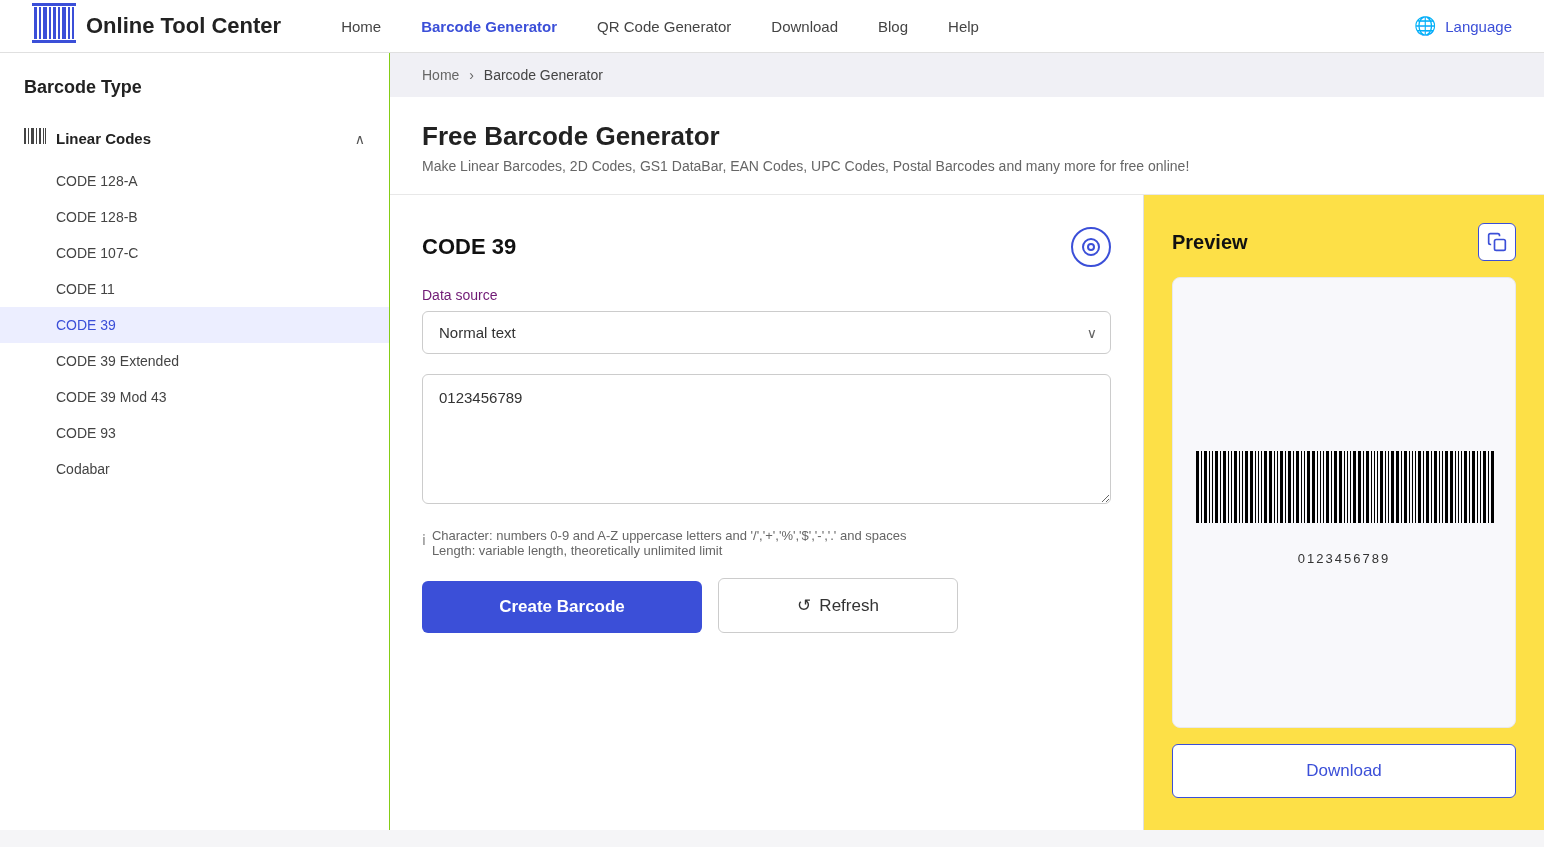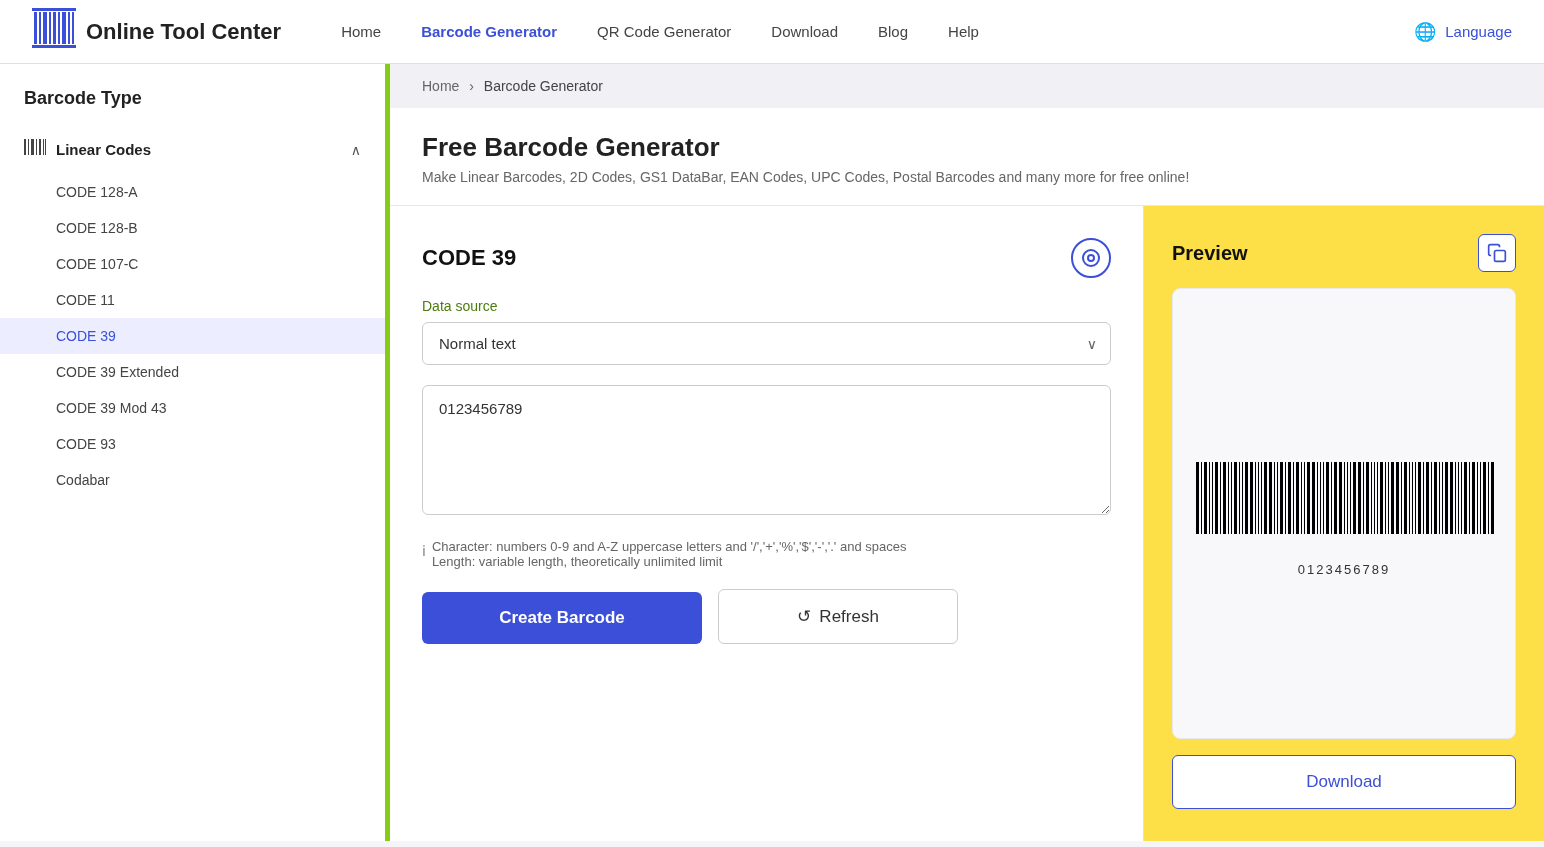--- a/index.html
+++ b/index.html
@@ -5,21 +5,21 @@
     * { box-sizing: border-box; margin: 0; padding: 0; }
     body { font-family: Arial, sans-serif; background: #f5f5f7; color: #333; }
 
     
     .navbar {
       background: #fff;
       border-bottom: 1px solid #e0e0e0;
       display: flex;
       align-items: center;
       padding: 0 32px;
-      height: 64px;
+      height: 53px;
       position: sticky;
       top: 0;
       z-index: 100;
     }
     .navbar .logo {
       display: flex;
       align-items: center;
       gap: 10px;
       margin-right: 60px;
       text-decoration: none;
@@ -64,21 +64,21 @@
     .main-layout {
       display: flex;
       min-height: calc(100vh - 70px);
     }
 
     
     .sidebar {
       width: 390px;
       min-width: 390px;
       background: #fff;
-      border-right: 5px solid #84cc16;
+      border-right: 1px solid #84cc16;
       padding: 24px 0;
     }
     .sidebar-title {
       font-size: 18px;
       font-weight: 600;
       padding: 0 24px 16px;
       color: #222;
     }
     .sidebar-section-header {
       display: flex;
@@ -194,21 +194,21 @@
       display: flex;
       align-items: center;
       justify-content: center;
       cursor: pointer;
       color: #3b4fd8;
       font-size: 18px;
     }
 
     .field-label {
       font-size: 14px;
-      color: #4d7c0f;
+      color: #701a75;
       margin-bottom: 8px;
     }
 
     .select-wrapper {
       position: relative;
     }
     .select-wrapper select {
       width: 100%;
       padding: 12px 16px;
       border: 1px solid #ccc;

